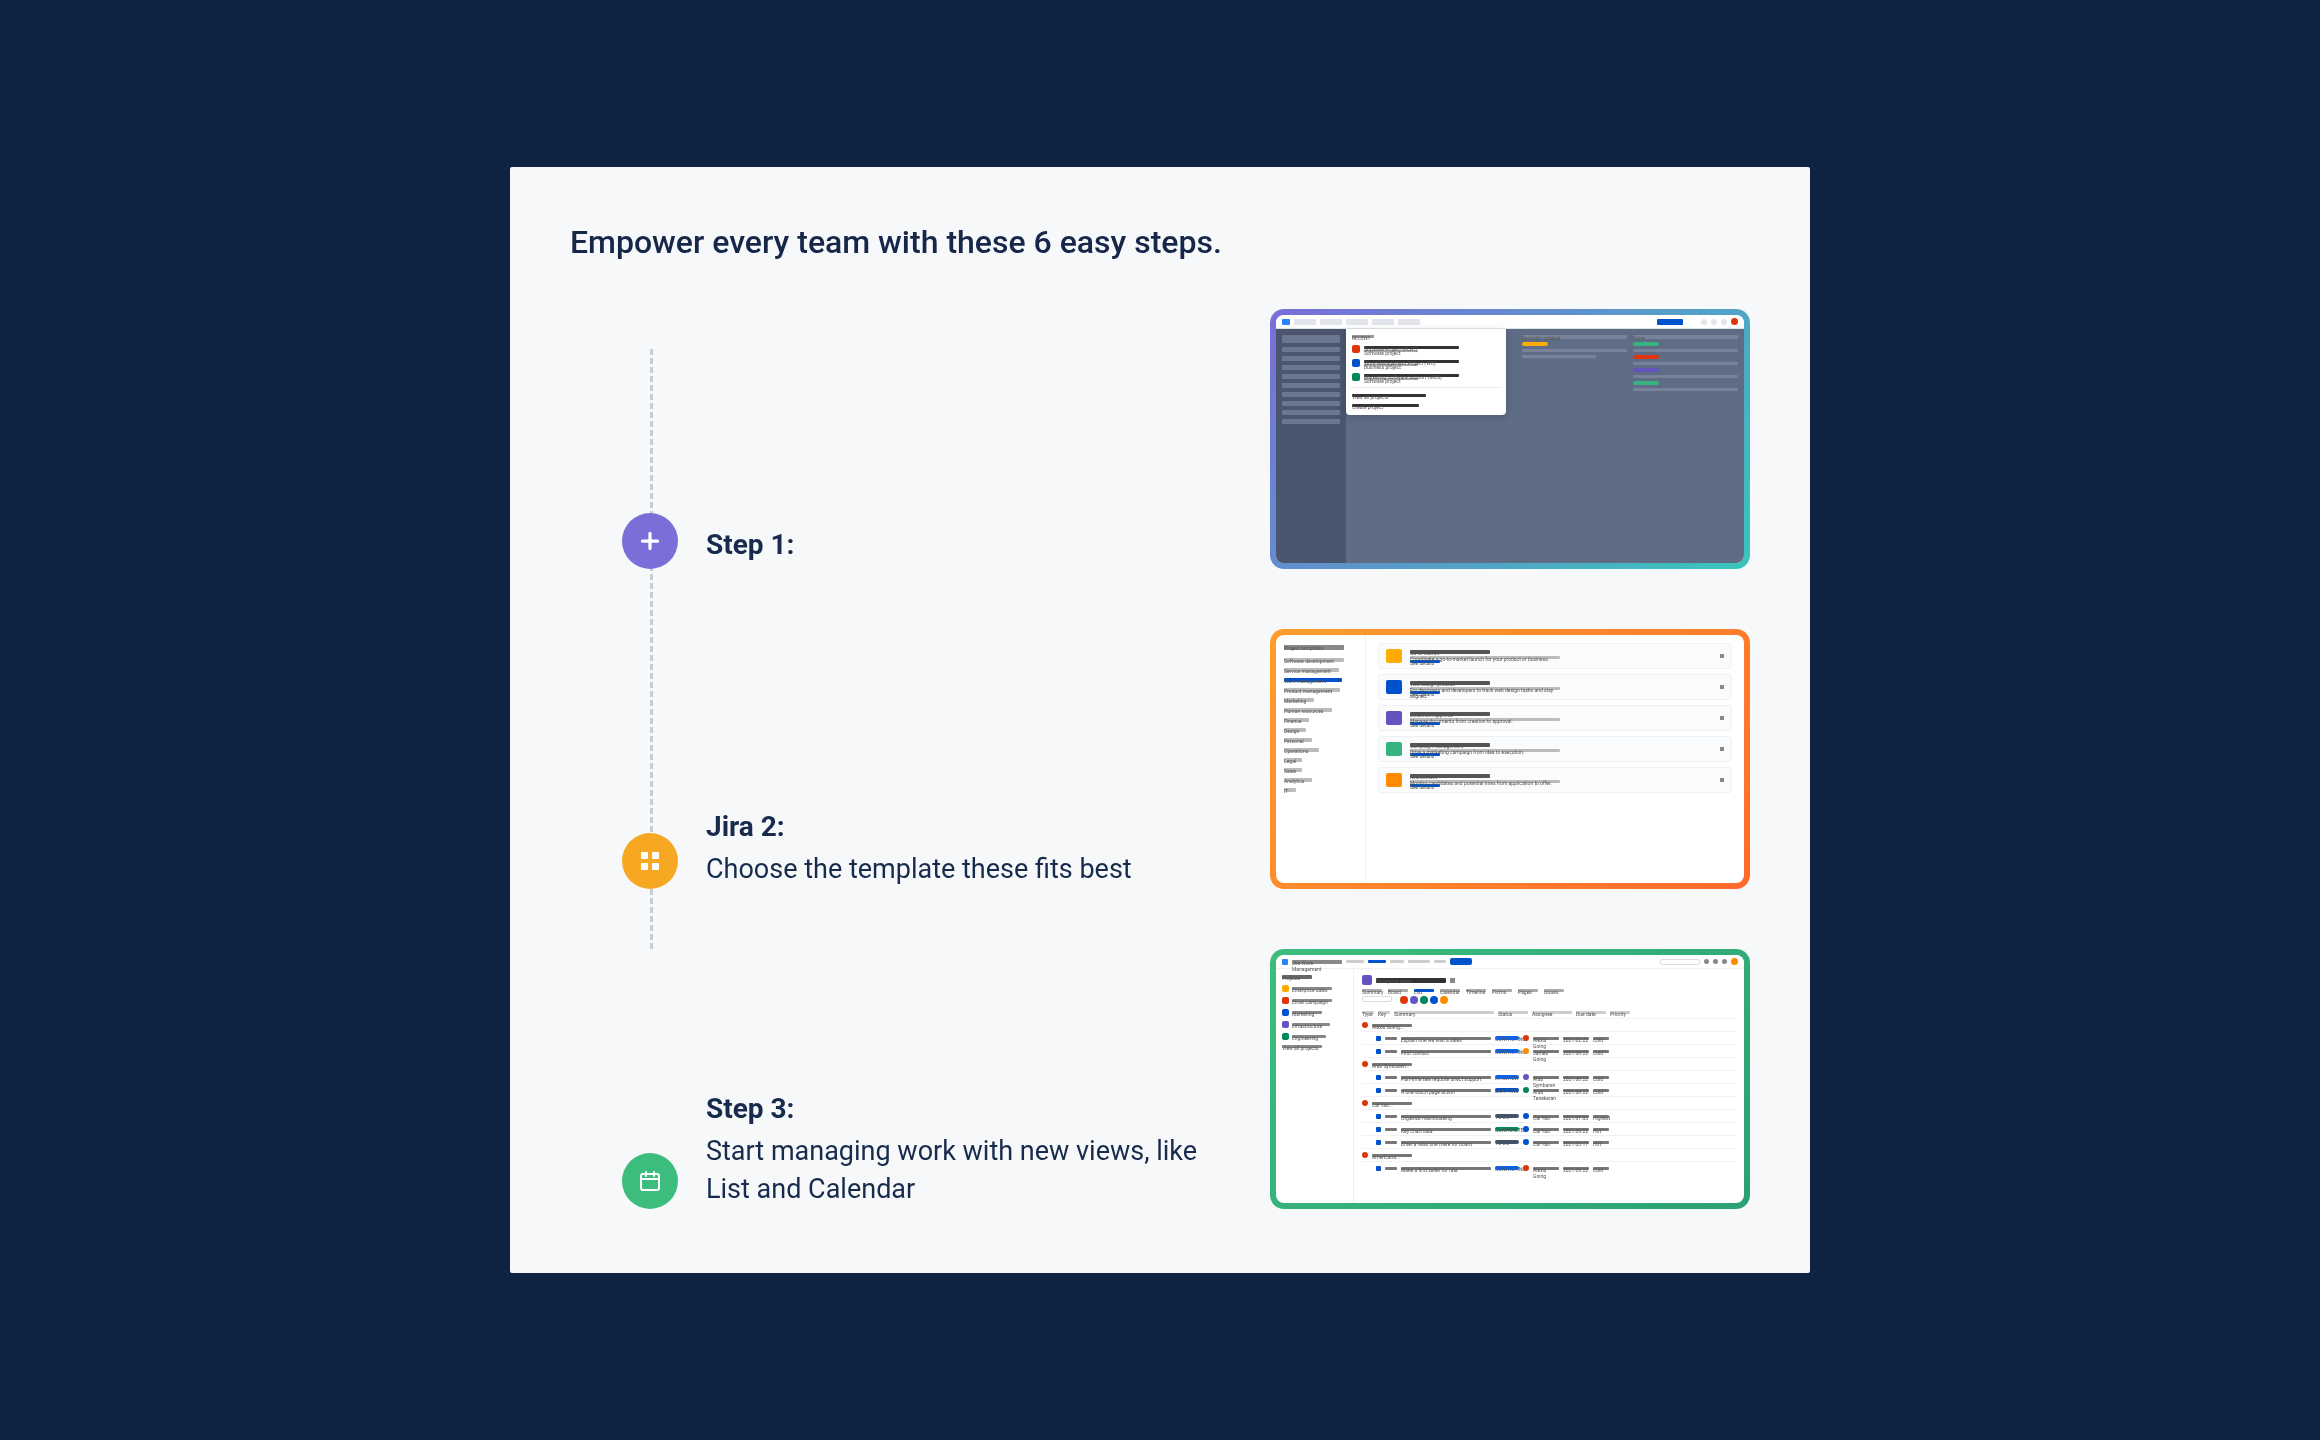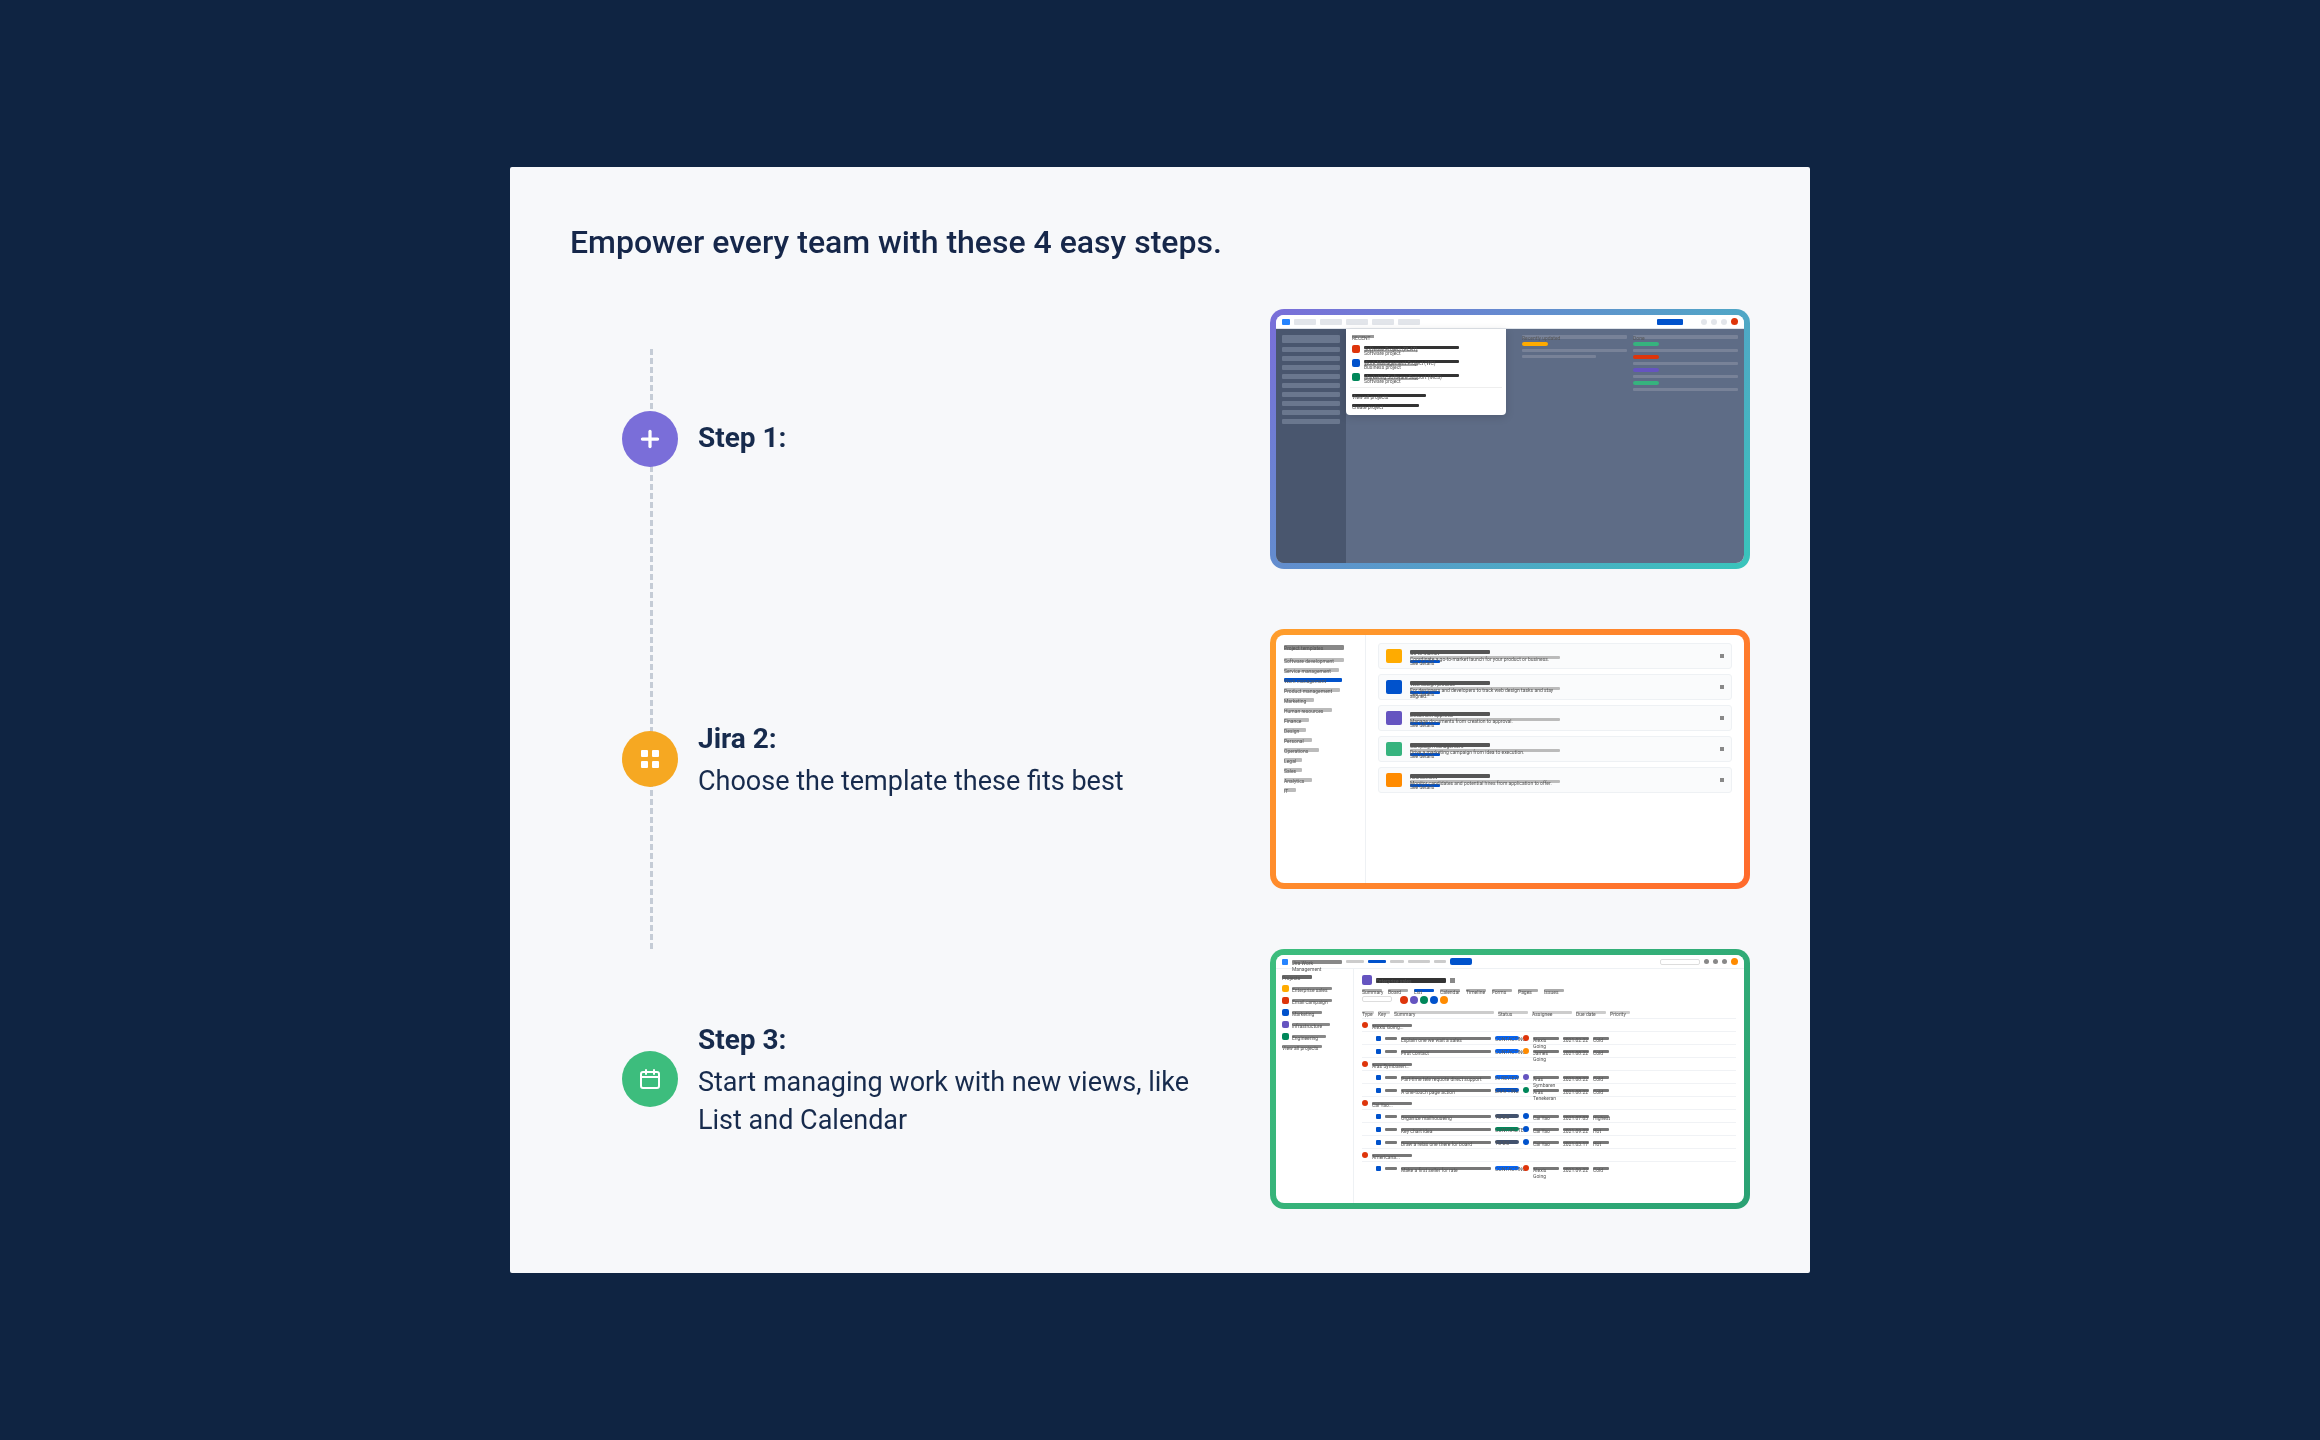--- a/index.html
+++ b/index.html
@@ -30,22 +30,22 @@
 .connector {
   position: absolute;
   left: 80px;
   top: 40px;
   height: 600px;
   border-left: 3px dashed #c5ccd6;
   z-index: 0;
 }
 .step-row {
   display: flex;
-  align-items: center;
-  gap: 8px;
+  align-items: flex-end;
+  gap: 16px;
   margin-bottom: 60px;
   position: relative;
 }
 .step-row:last-child { margin-bottom: 0; }
 .icon-col {
   width: 120px;
   display: flex;
   justify-content: flex-start;
   padding-left: 52px;
   z-index: 1;
@@ -175,21 +175,21 @@
 .t3-row { display: flex; align-items: center; gap: 4px; padding: 3px 0; border-top: 1px solid #f0f2f5; }
 .t3-cell-ico { width: 5px; height: 5px; background: #0052cc; border-radius: 1px; }
 .t3-cell-txt { height: 3px; background: #777; border-radius: 1px; }
 .t3-badge { height: 4px; width: 24px; border-radius: 2px; }
 .t3-cell-av { width: 6px; height: 6px; border-radius: 50%; }
 </style>
 </head>
 <body>
 
 <div class="card">
-  <div class="heading">Empower every team with these 4 easy steps.</div>
+  <div class="heading">Empower every team with these 6 easy steps.</div>
 
   <div class="steps">
     <div class="connector"></div>
 
     <div class="step-row">
       <div class="icon-col">
         <div class="step-icon purple">
           <svg width="26" height="26" viewBox="0 0 24 24" fill="none" stroke="#fff" stroke-width="3" stroke-linecap="round">
               <line x1="12" y1="5" x2="12" y2="19"></line>
               <line x1="5" y1="12" x2="19" y2="12"></line>

